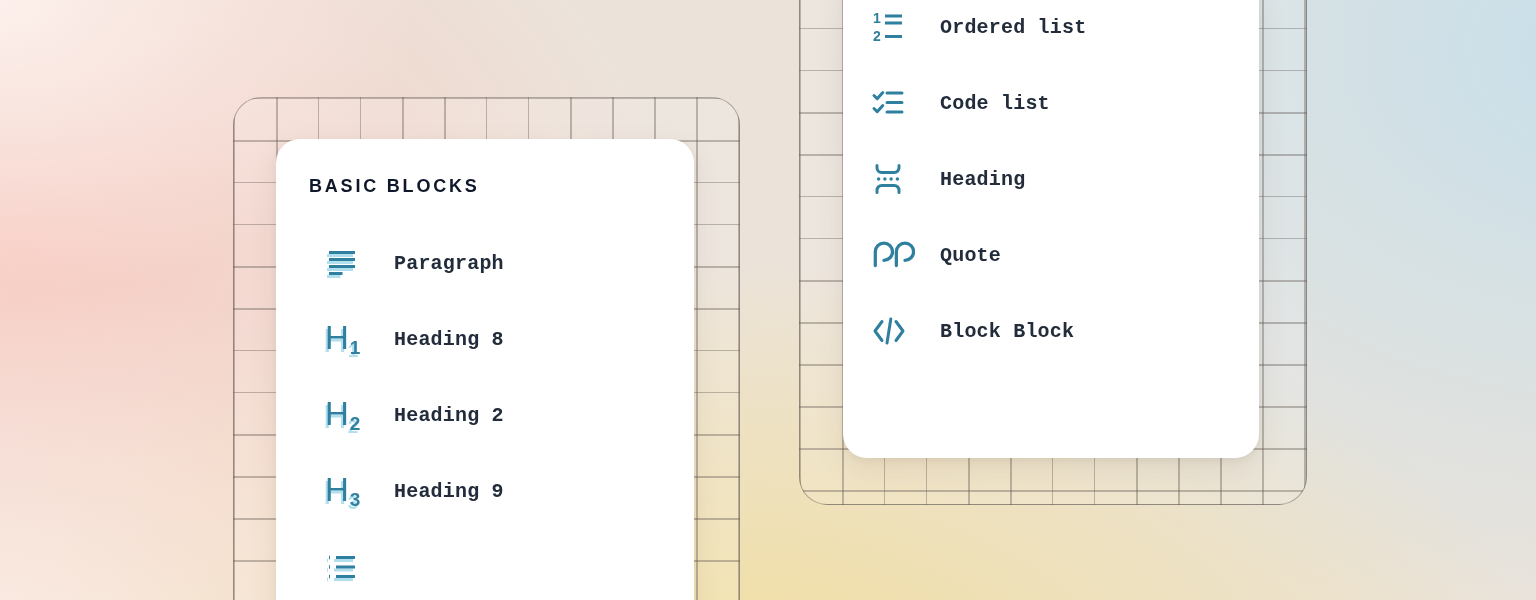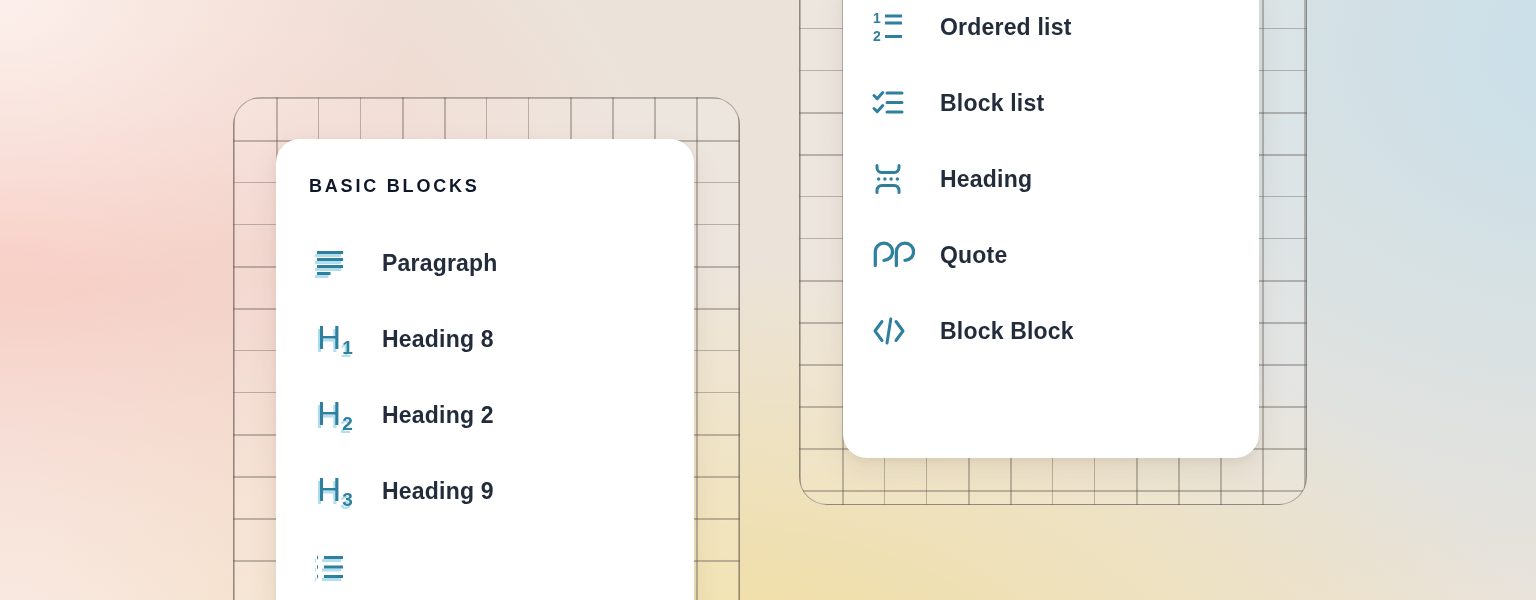--- a/index.html
+++ b/index.html
@@ -46,44 +46,45 @@
     letter-spacing: 2.8px;
     color: #0f172a;
     line-height: 22px;
   }
 
   .menu-list { display: block; }
   .row {
     height: 76px;
     display: flex; align-items: center;
   }
-  .card.left  .row { padding-left: 37px; }
+  .card.left  .row { padding-left: 49px; }
   .card.right .row { padding-left: 28px; }
 
   .icon {
     width: 44px; height: 36px;
     display: flex; align-items: center; justify-content: flex-start;
     color: #2f7f9f;
     flex: 0 0 auto;
   }
   .icon svg { display: block; }
   .icon.duo { filter: drop-shadow(-2px 3px 0 #b2dfee); }
 
   .hicon { color: #2f7f9f; line-height: 1; white-space: nowrap; }
   .hletter { font-size: 33px; font-weight: 400; }
   .hsub    { font-size: 19px; font-weight: 700; vertical-align: -5px; margin-left: 1px; }
-  .icon.duo.hicon-wrap { filter: none; justify-content: center; }
+  .icon.duo.hicon-wrap { filter: none; }
   .hicon-wrap .hicon { text-shadow: -2px 3px 0 #b2dfee; }
 
   .label {
     margin-left: 25px;
-    font-size: 23px; font-weight: 700;
+    font-size: 20px; font-weight: 700;
     color: #222c3a;
     letter-spacing: 0.2px;
     white-space: nowrap;
+    font-family: Liberation Mono, monospace;
   }
 </style>
 </head>
 <body>
 
 <div class="stage">
 
   <div class="grid-panel left"></div>
   <div class="grid-panel right"></div>
 
@@ -139,21 +140,21 @@
           </span>
           <span class="label">Ordered list</span>
         </div>
         <div class="row">
           <span class="icon">
             <svg width="34" height="34" viewBox="0 0 34 34" fill="none" stroke="currentColor" stroke-width="3" stroke-linecap="round" stroke-linejoin="round">
      <path d="M16 7H31M16 16.5H31M16 26H31"></path>
      <path d="M3 9.5l3.2 3.2 5.6-6.2M3 22.5l3.2 3.2 5.6-6.2"></path>
             </svg>
           </span>
-          <span class="label">Block list</span>
+          <span class="label">Code list</span>
         </div>
         <div class="row">
           <span class="icon">
             <svg width="34" height="34" viewBox="0 0 34 34" fill="none" stroke="currentColor" stroke-width="3" stroke-linecap="round">
      <path d="M6 3.5v2.3a4.7 4.7 0 0 0 4.7 4.7h12.6A4.7 4.7 0 0 0 28 5.8V3.5"></path>
      <path d="M6 30.5v-2.3a4.7 4.7 0 0 1 4.7-4.7h12.6a4.7 4.7 0 0 1 4.7 4.7v2.3"></path>
      <circle cx="7.6" cy="17" r="1.7" fill="currentColor" stroke="none"></circle>
      <circle cx="13.9" cy="17" r="1.7" fill="currentColor" stroke="none"></circle>
      <circle cx="20.1" cy="17" r="1.7" fill="currentColor" stroke="none"></circle>
      <circle cx="26.4" cy="17" r="1.7" fill="currentColor" stroke="none"></circle>

